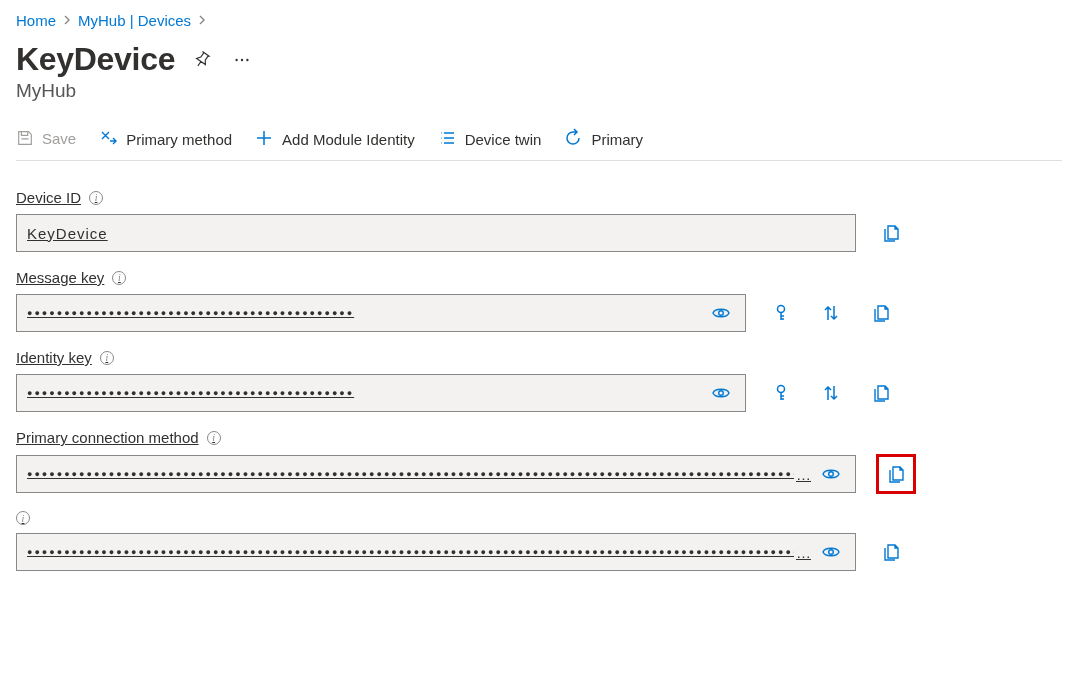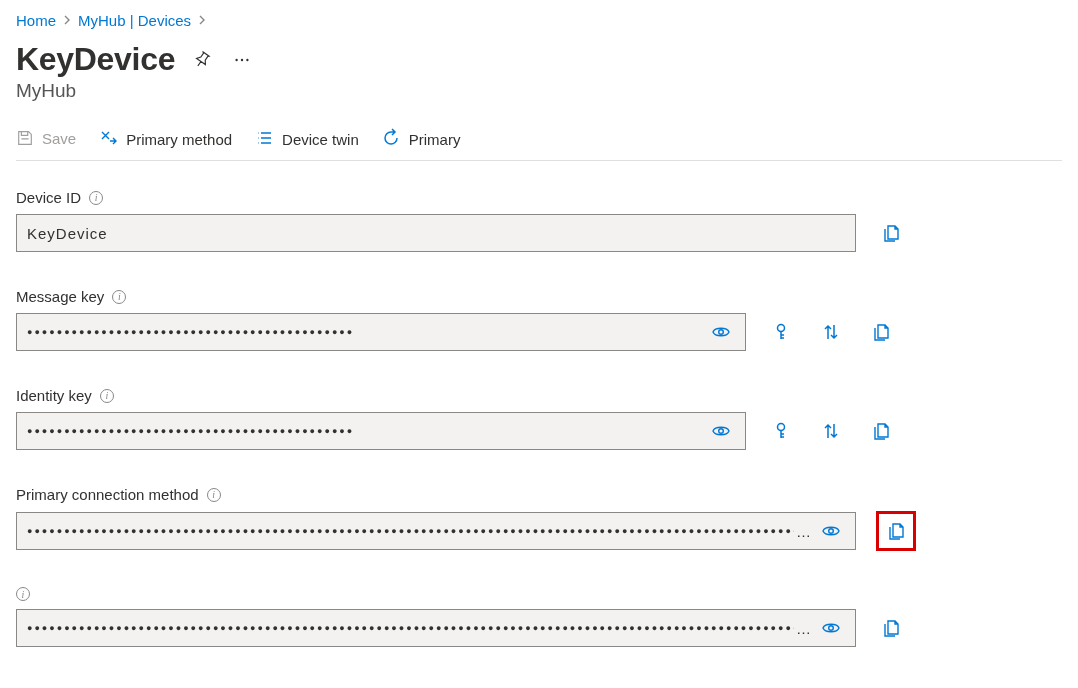--- a/index.html
+++ b/index.html
@@ -50,21 +50,21 @@
     display: inline-flex; align-items: flex-end; gap: 8px;
     font-size: 15px; color: #323130; font-family: inherit;
   }
   .toolbar button.disabled { color: #a19f9d; cursor: default; }
   .toolbar button.disabled svg { stroke: #a19f9d; fill: none; }
   .toolbar svg { display: block; }
   .ic-blue { stroke: #0078d4; fill: none; }
 
   
   .content { padding-top: 28px; }
-  .field { margin-bottom: 36px; }
+  .field { margin-bottom: 17px; text-decoration: underline; }
   .field-label {
     display: flex; align-items: center; gap: 8px;
     font-size: 15px; color: #323130; margin-bottom: 8px;
   }
   .info-icon {
     display: inline-flex; width: 14px; height: 14px;
     border: 1px solid #888; border-radius: 50%;
     align-items: center; justify-content: center;
     font-size: 10px; color: #888; font-style: italic;
     font-family: Georgia, serif;
@@ -158,20 +158,26 @@
       <span>Save</span>
     </button>
     <button>
       <svg class="ic-blue" width="20" height="20" viewBox="0 0 20 20">
         <path d="M4 4 L11 11 M11 4 L4 11 M12 13 L18 13 M15 10 L18 13 L15 16" stroke-width="1.4"></path>
       </svg>
       <span>Primary method</span>
     </button>
     <button>
       <svg class="ic-blue" width="20" height="20" viewBox="0 0 20 20">
+        <path d="M10 3 V17 M3 10 H17" stroke-width="1.5"></path>
+      </svg>
+      <span>Add Module Identity</span>
+    </button>
+    <button>
+      <svg class="ic-blue" width="20" height="20" viewBox="0 0 20 20">
         <path d="M4 5 H4.5 M7 5 H17 M4 10 H4.5 M7 10 H17 M4 15 H4.5 M7 15 H17" stroke-width="1.6"></path>
       </svg>
       <span>Device twin</span>
     </button>
     <button>
       <svg class="ic-blue" width="20" height="20" viewBox="0 0 20 20">
         <path d="M16 10 A6 6 0 1 1 10 4 L13 4 M11 1 L14 4 L11 7" stroke-width="1.5"></path>
       </svg>
       <span>Primary</span>
     </button>

